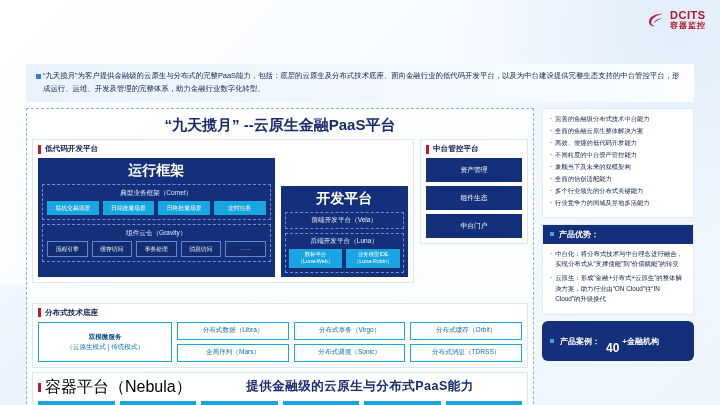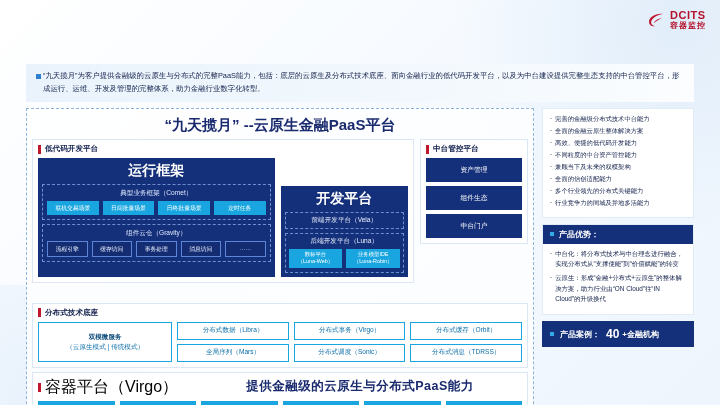--- a/index.html
+++ b/index.html
@@ -95,23 +95,23 @@
   
   .rightcol{width:152px;display:flex;flex-direction:column;gap:6px;}
   .card{background:#ffffff;border:1px solid #e2ecf6;}
   .card-head{background:#15307a;color:#fff;display:flex;align-items:center;gap:5px;
      padding:4px 7px;font-size:8px;font-weight:bold;}
   .bluesq{width:4px;height:4px;background:#34a9e8;flex:none;}
   .card-body{padding:5px 7px 6px;}
   .li{display:flex;gap:3px;font-size:6.3px;color:#12204a;line-height:1.6;margin-bottom:2px;}
   .li .dot{flex:none;}
   .li.big{font-size:6.4px;line-height:1.62;margin-bottom:4px;}
-  .case{background:#15307a;color:#fff;display:flex;align-items:center;gap:6px;padding:6px 8px;}
+  .case{background:#15307a;color:#fff;display:flex;align-items:center;gap:6px;padding:6px 8px;border-radius:6px;}
   .case-label{font-size:8px;font-weight:bold;}
-  .case-num{font-size:12px;font-weight:bold;}
+  .case-num{font-size:12px;font-weight:bold;margin-top:14px;}
   .case-suffix{font-size:8px;font-weight:bold;margin-left:-3px;}
 
   
   .footer{position:absolute;left:0;right:0;bottom:10px;text-align:center;
      font-size:12.5px;font-weight:bold;color:#1a2a6e;letter-spacing:.5px;}
 </style>
 </head>
 <body>
 
 <div class="slide">
@@ -228,21 +228,21 @@
             <div class="base-col">
               <div class="base-cell">分布式缓存（Orbit）</div>
               <div class="base-cell">分布式消息（TDRSS）</div>
             </div>
           </div>
         </div>
 
         <div class="panel" style="margin-bottom:0;">
           <div class="cont-head">
             <span class="redbar"></span>
-            <span class="ph-txt">容器平台（Virgo）</span>
+            <span class="ph-txt">容器平台（Nebula）</span>
           </div>
           <div class="cont-row">
             <div class="cont-cell">镜像仓库</div>
             <div class="cont-cell">容器编排</div>
             <div class="cont-cell">容器监控</div>
             <div class="cont-cell">网络驱动</div>
             <div class="cont-cell">存储驱动</div>
             <div class="cont-cell">计算驱动</div>
           </div>
         </div>

